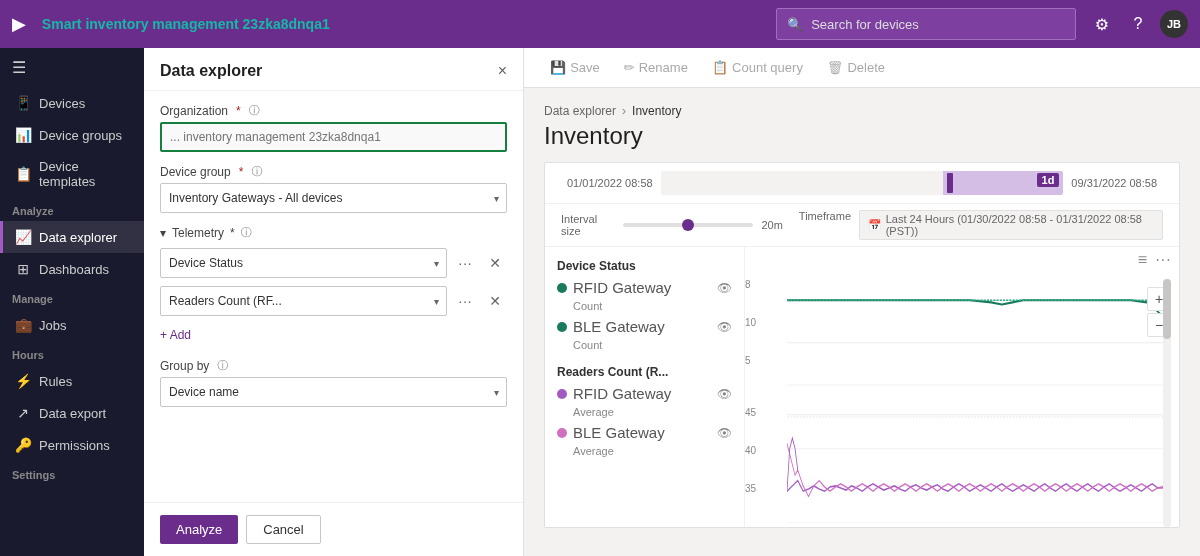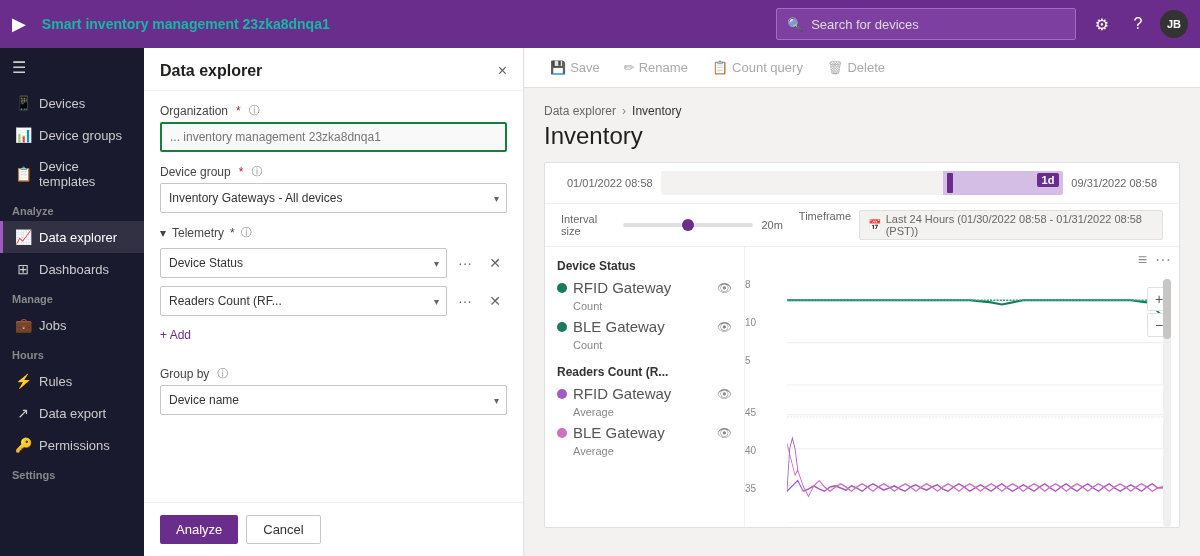--- a/index.html
+++ b/index.html
@@ -141,21 +141,21 @@
     .telemetry-action-btn { color: #666; cursor: pointer; font-size: 14px; width: 24px; height: 24px; display: flex; align-items: center; justify-content: center; }
 
     .add-btn {
       display: flex;
       align-items: center;
       gap: 4px;
       color: #6b2d8b;
       cursor: pointer;
       font-size: 12px;
       padding: 4px 0;
-      margin-bottom: 20px;
+      margin-bottom: 12px;
     }
 
     .group-by-section { margin-bottom: 16px; }
 
     .panel-footer {
       padding: 12px 16px;
       display: flex;
       gap: 8px;
       border-top: 1px solid #f0f0f0;
     }

